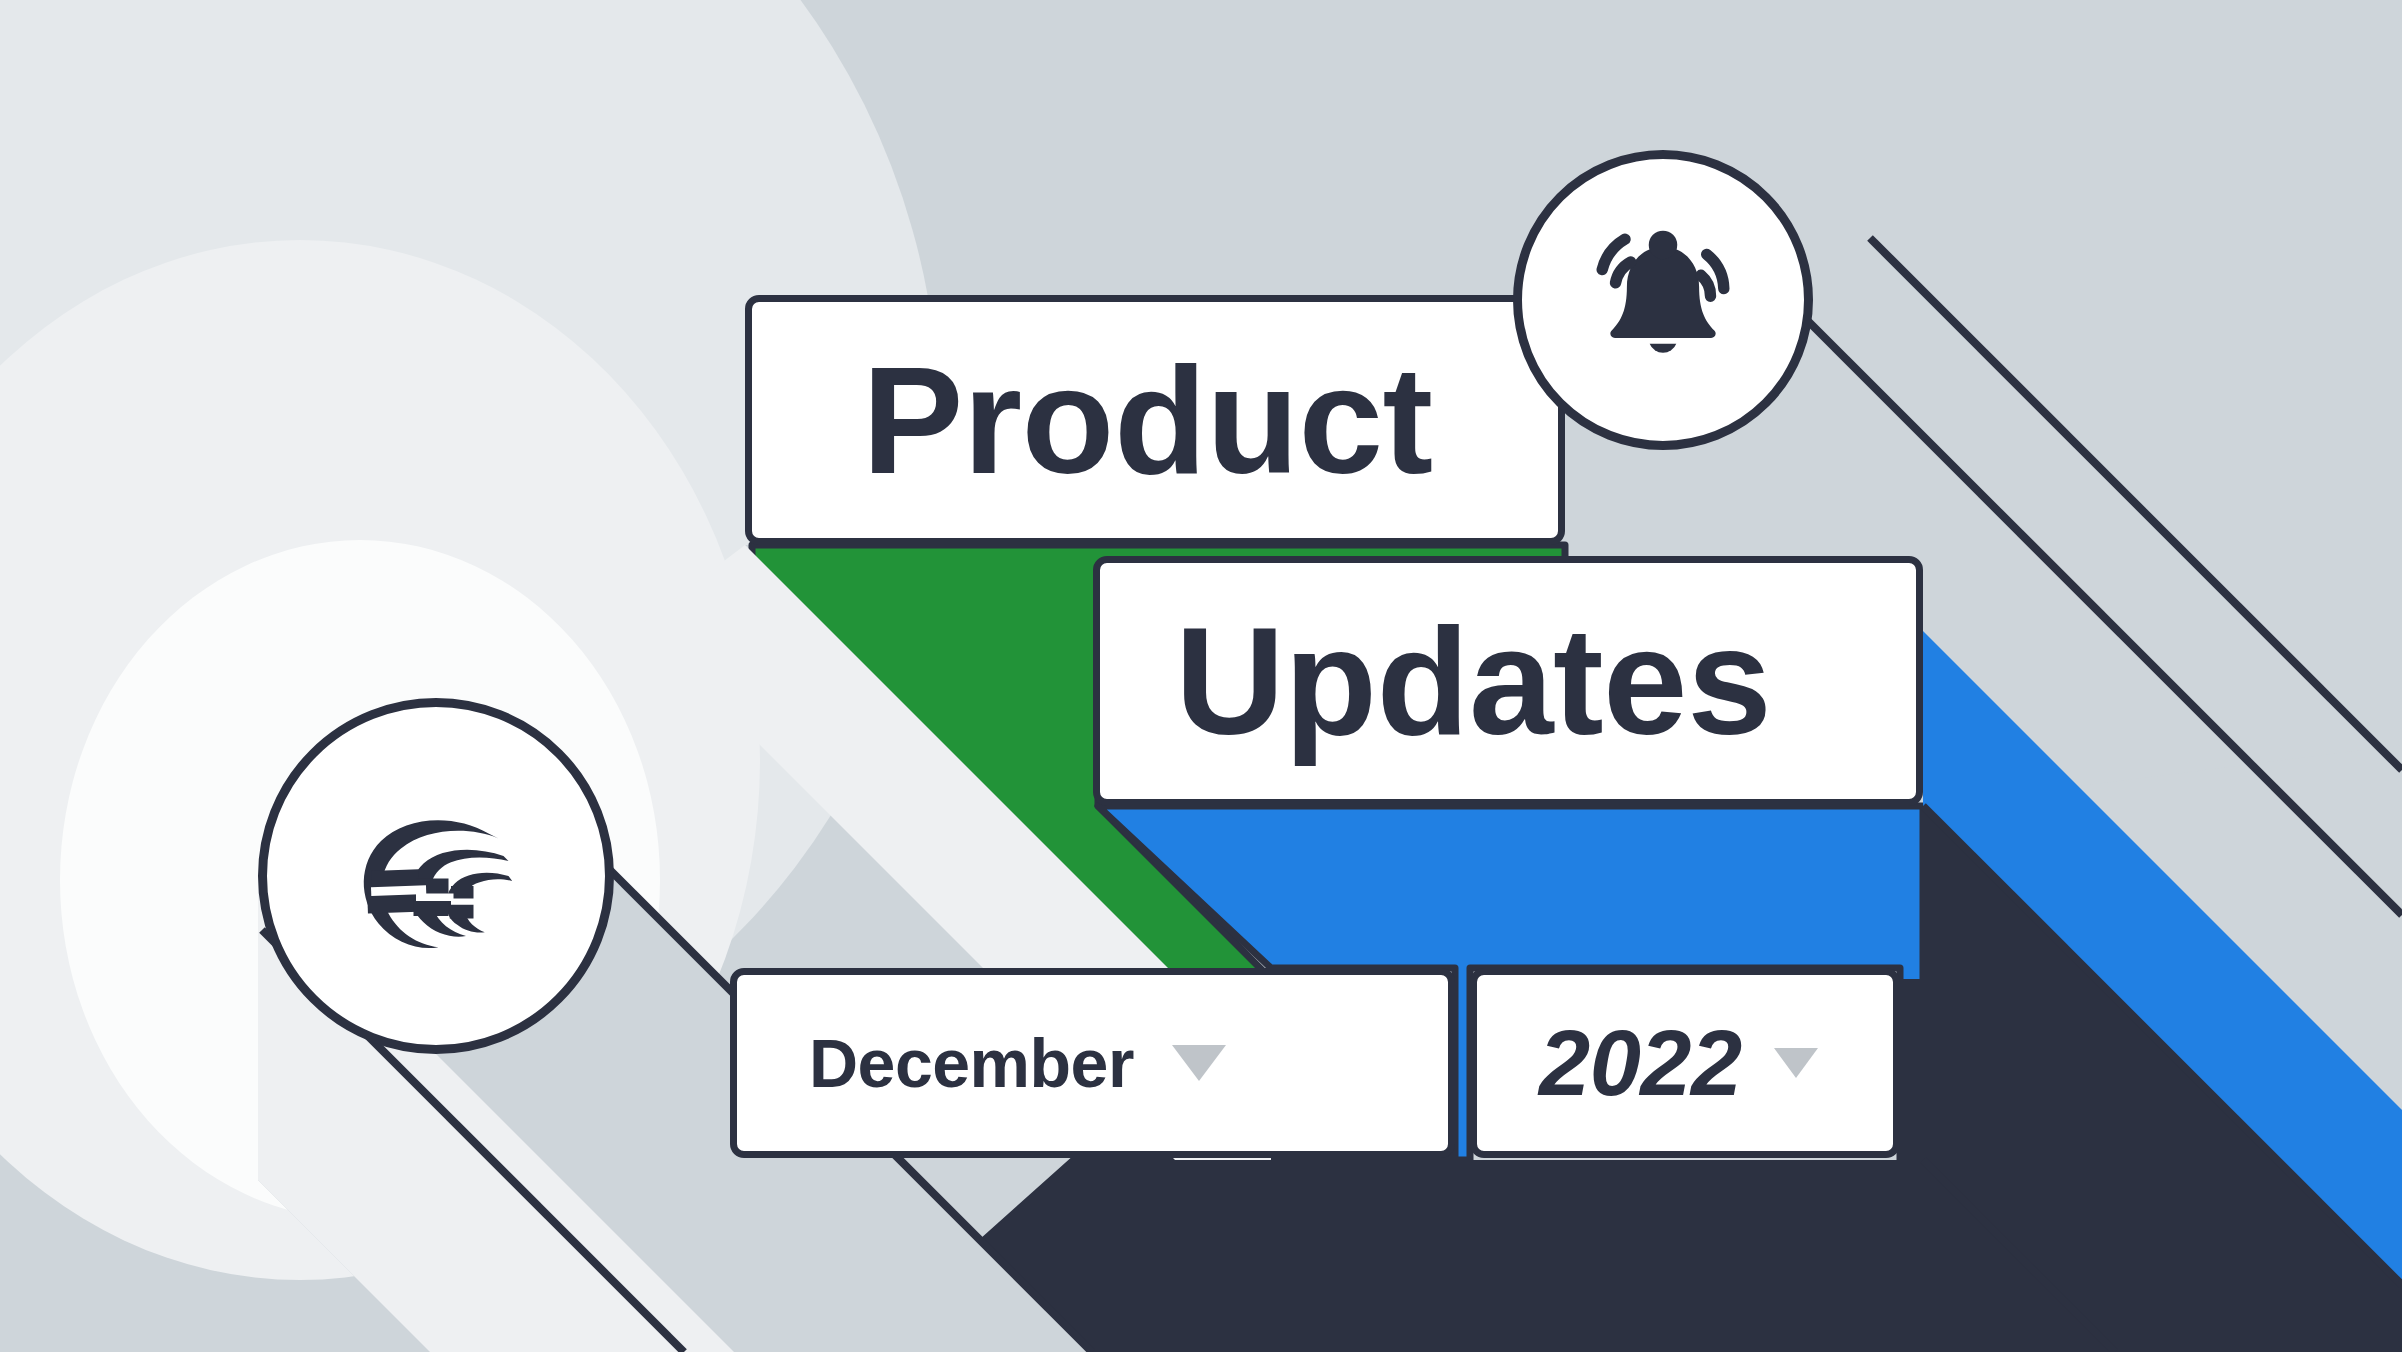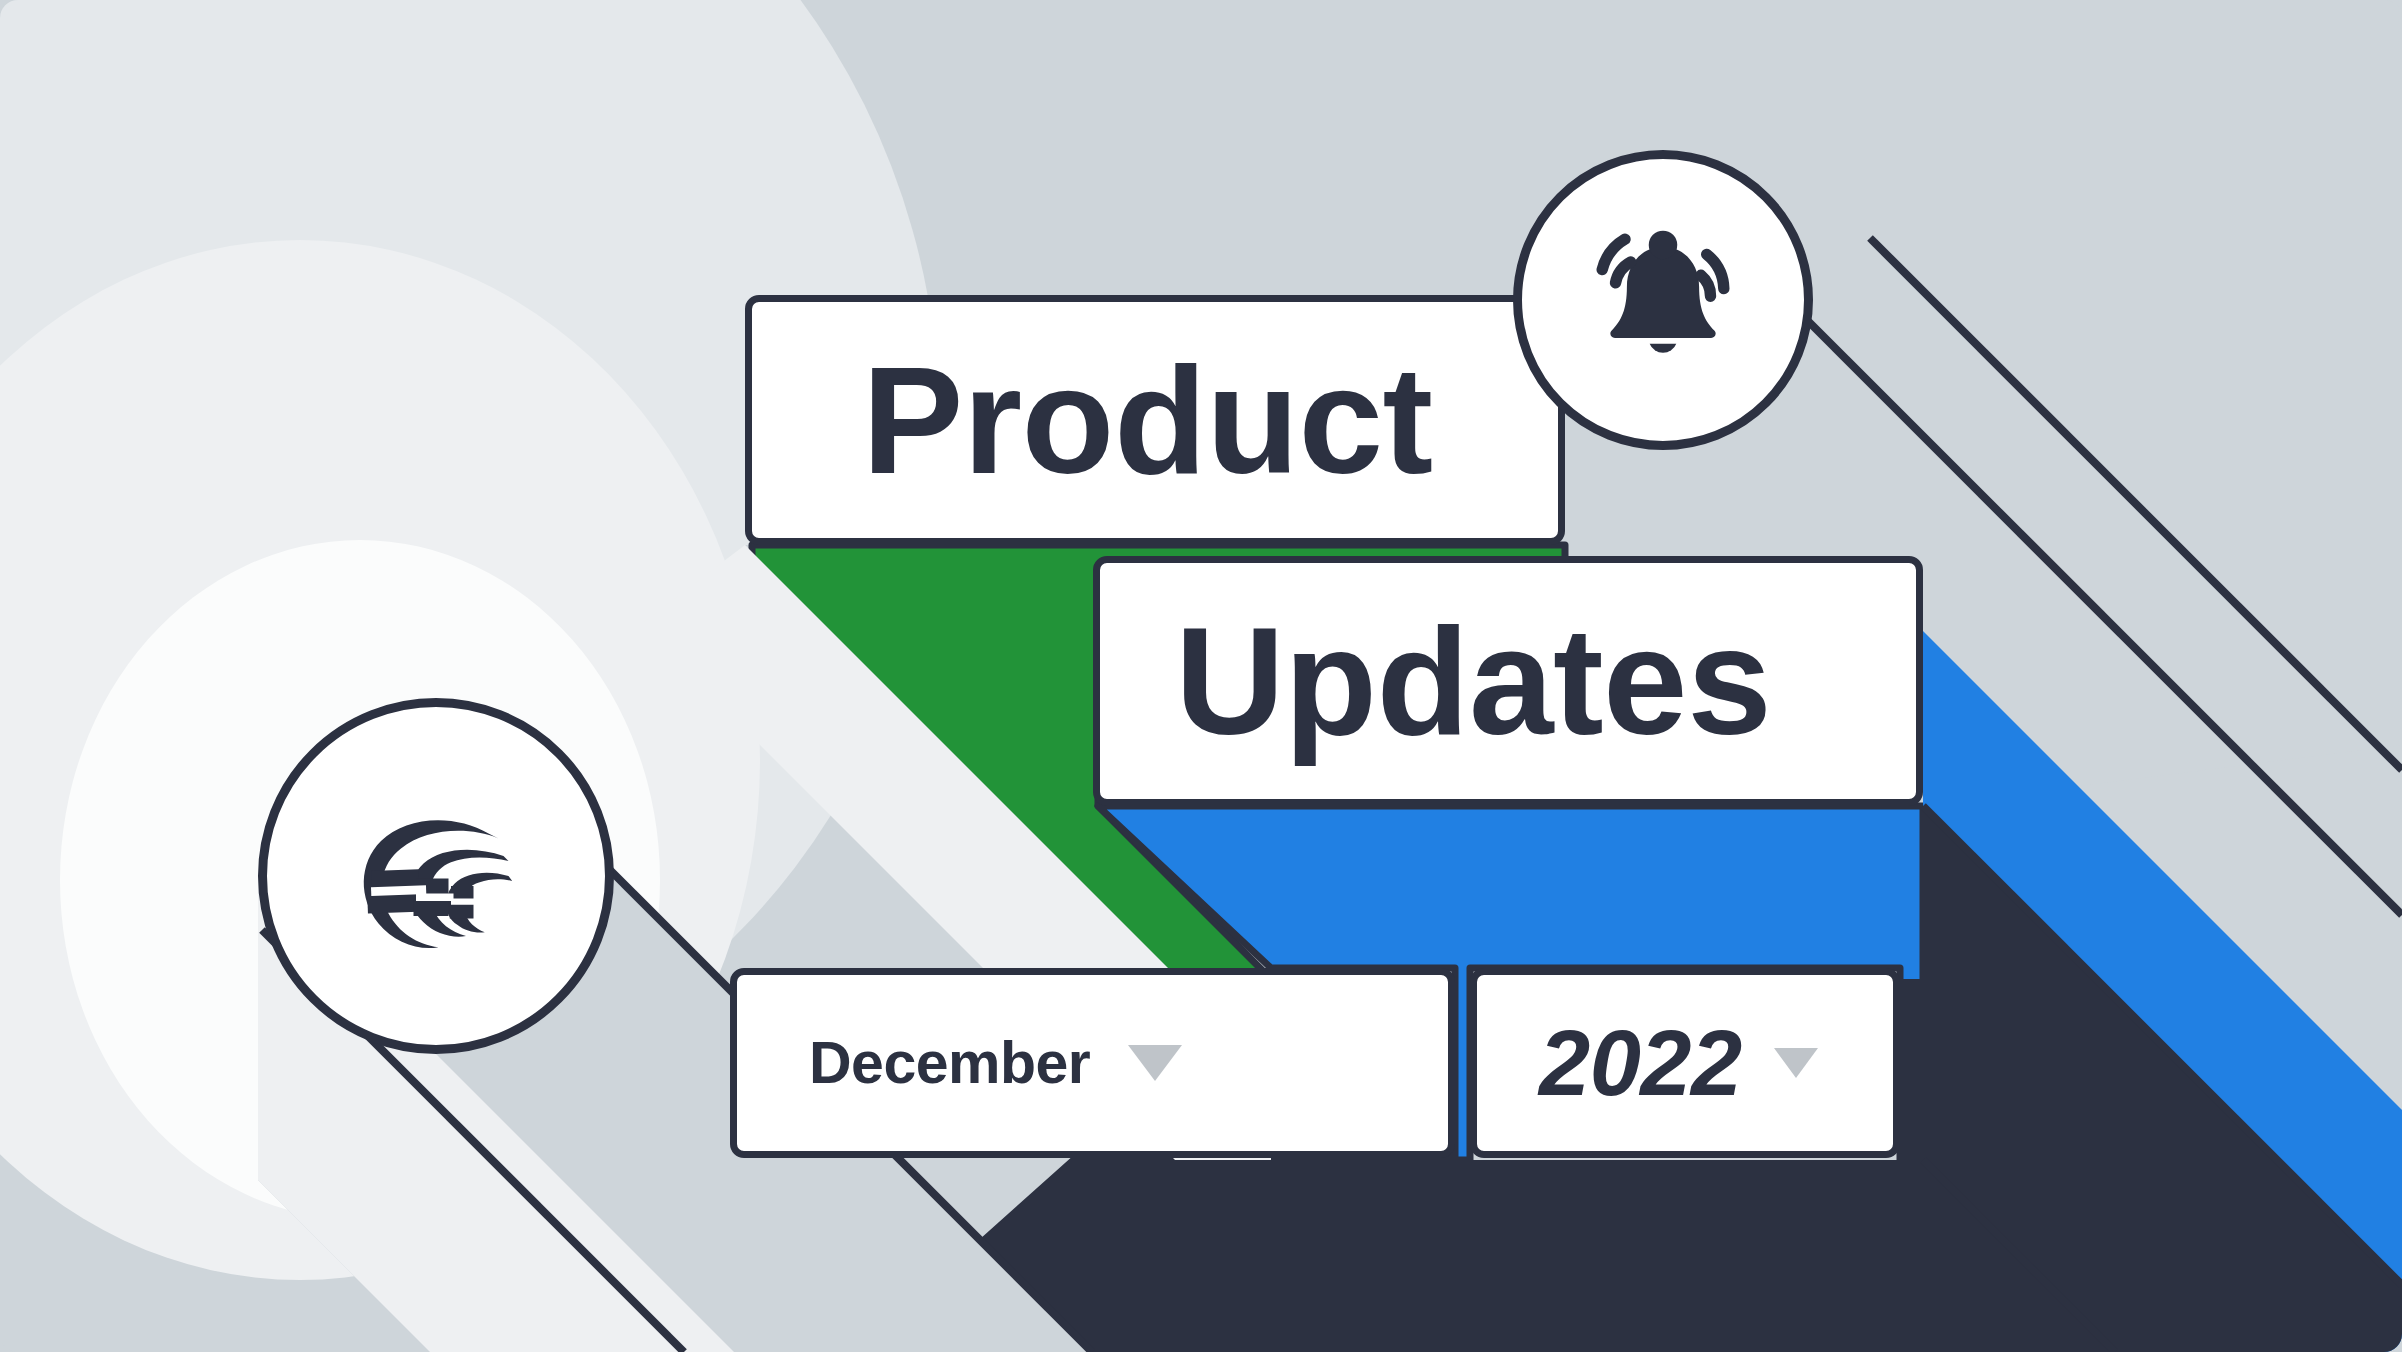--- a/index.html
+++ b/index.html
@@ -4,21 +4,20 @@
 <style>
   html,body{margin:0;padding:0;background:#ced5da;}
   body{
     width:2402px;height:1352px;overflow:hidden;
     font-family:"Liberation Sans", sans-serif;
   }
   #banner{
     position:relative;
     width:2402px;height:1352px;
     overflow:hidden;
-    border-radius:18px;
   }
   #art{position:absolute;left:0;top:0;width:2402px;height:1352px;display:block;}
 
   
   .chip{
     position:absolute;
     background:#ffffff;
     border:7px solid #2c3141;
     border-radius:14px;
     box-sizing:border-box;
@@ -34,21 +33,21 @@
     line-height:1;
   }
 
   #chip-product{ left:745px; top:295px; width:820px; height:250px; padding-left:110px;}
   #chip-product .txt{ font-size:152px; }
 
   #chip-updates{ left:1093px; top:556px; width:830px; height:250px; padding-left:75px;}
   #chip-updates .txt{ font-size:152px; }
 
   #chip-month{ left:730px; top:968px; width:725px; height:190px; padding-left:72px;}
-  #chip-month .txt{ font-size:59px; }
+  #chip-month .txt{ font-size:68px; }
 
   #chip-year{ left:1470px; top:968px; width:430px; height:190px; padding-left:62px;font-style:italic;}
   #chip-year .txt{ font-size:92px; }
 
   .caret{
     width:0;height:0;
     border-left:27px solid transparent;
     border-right:27px solid transparent;
     border-top:36px solid #bfc4c9;
     margin-left:38px;

